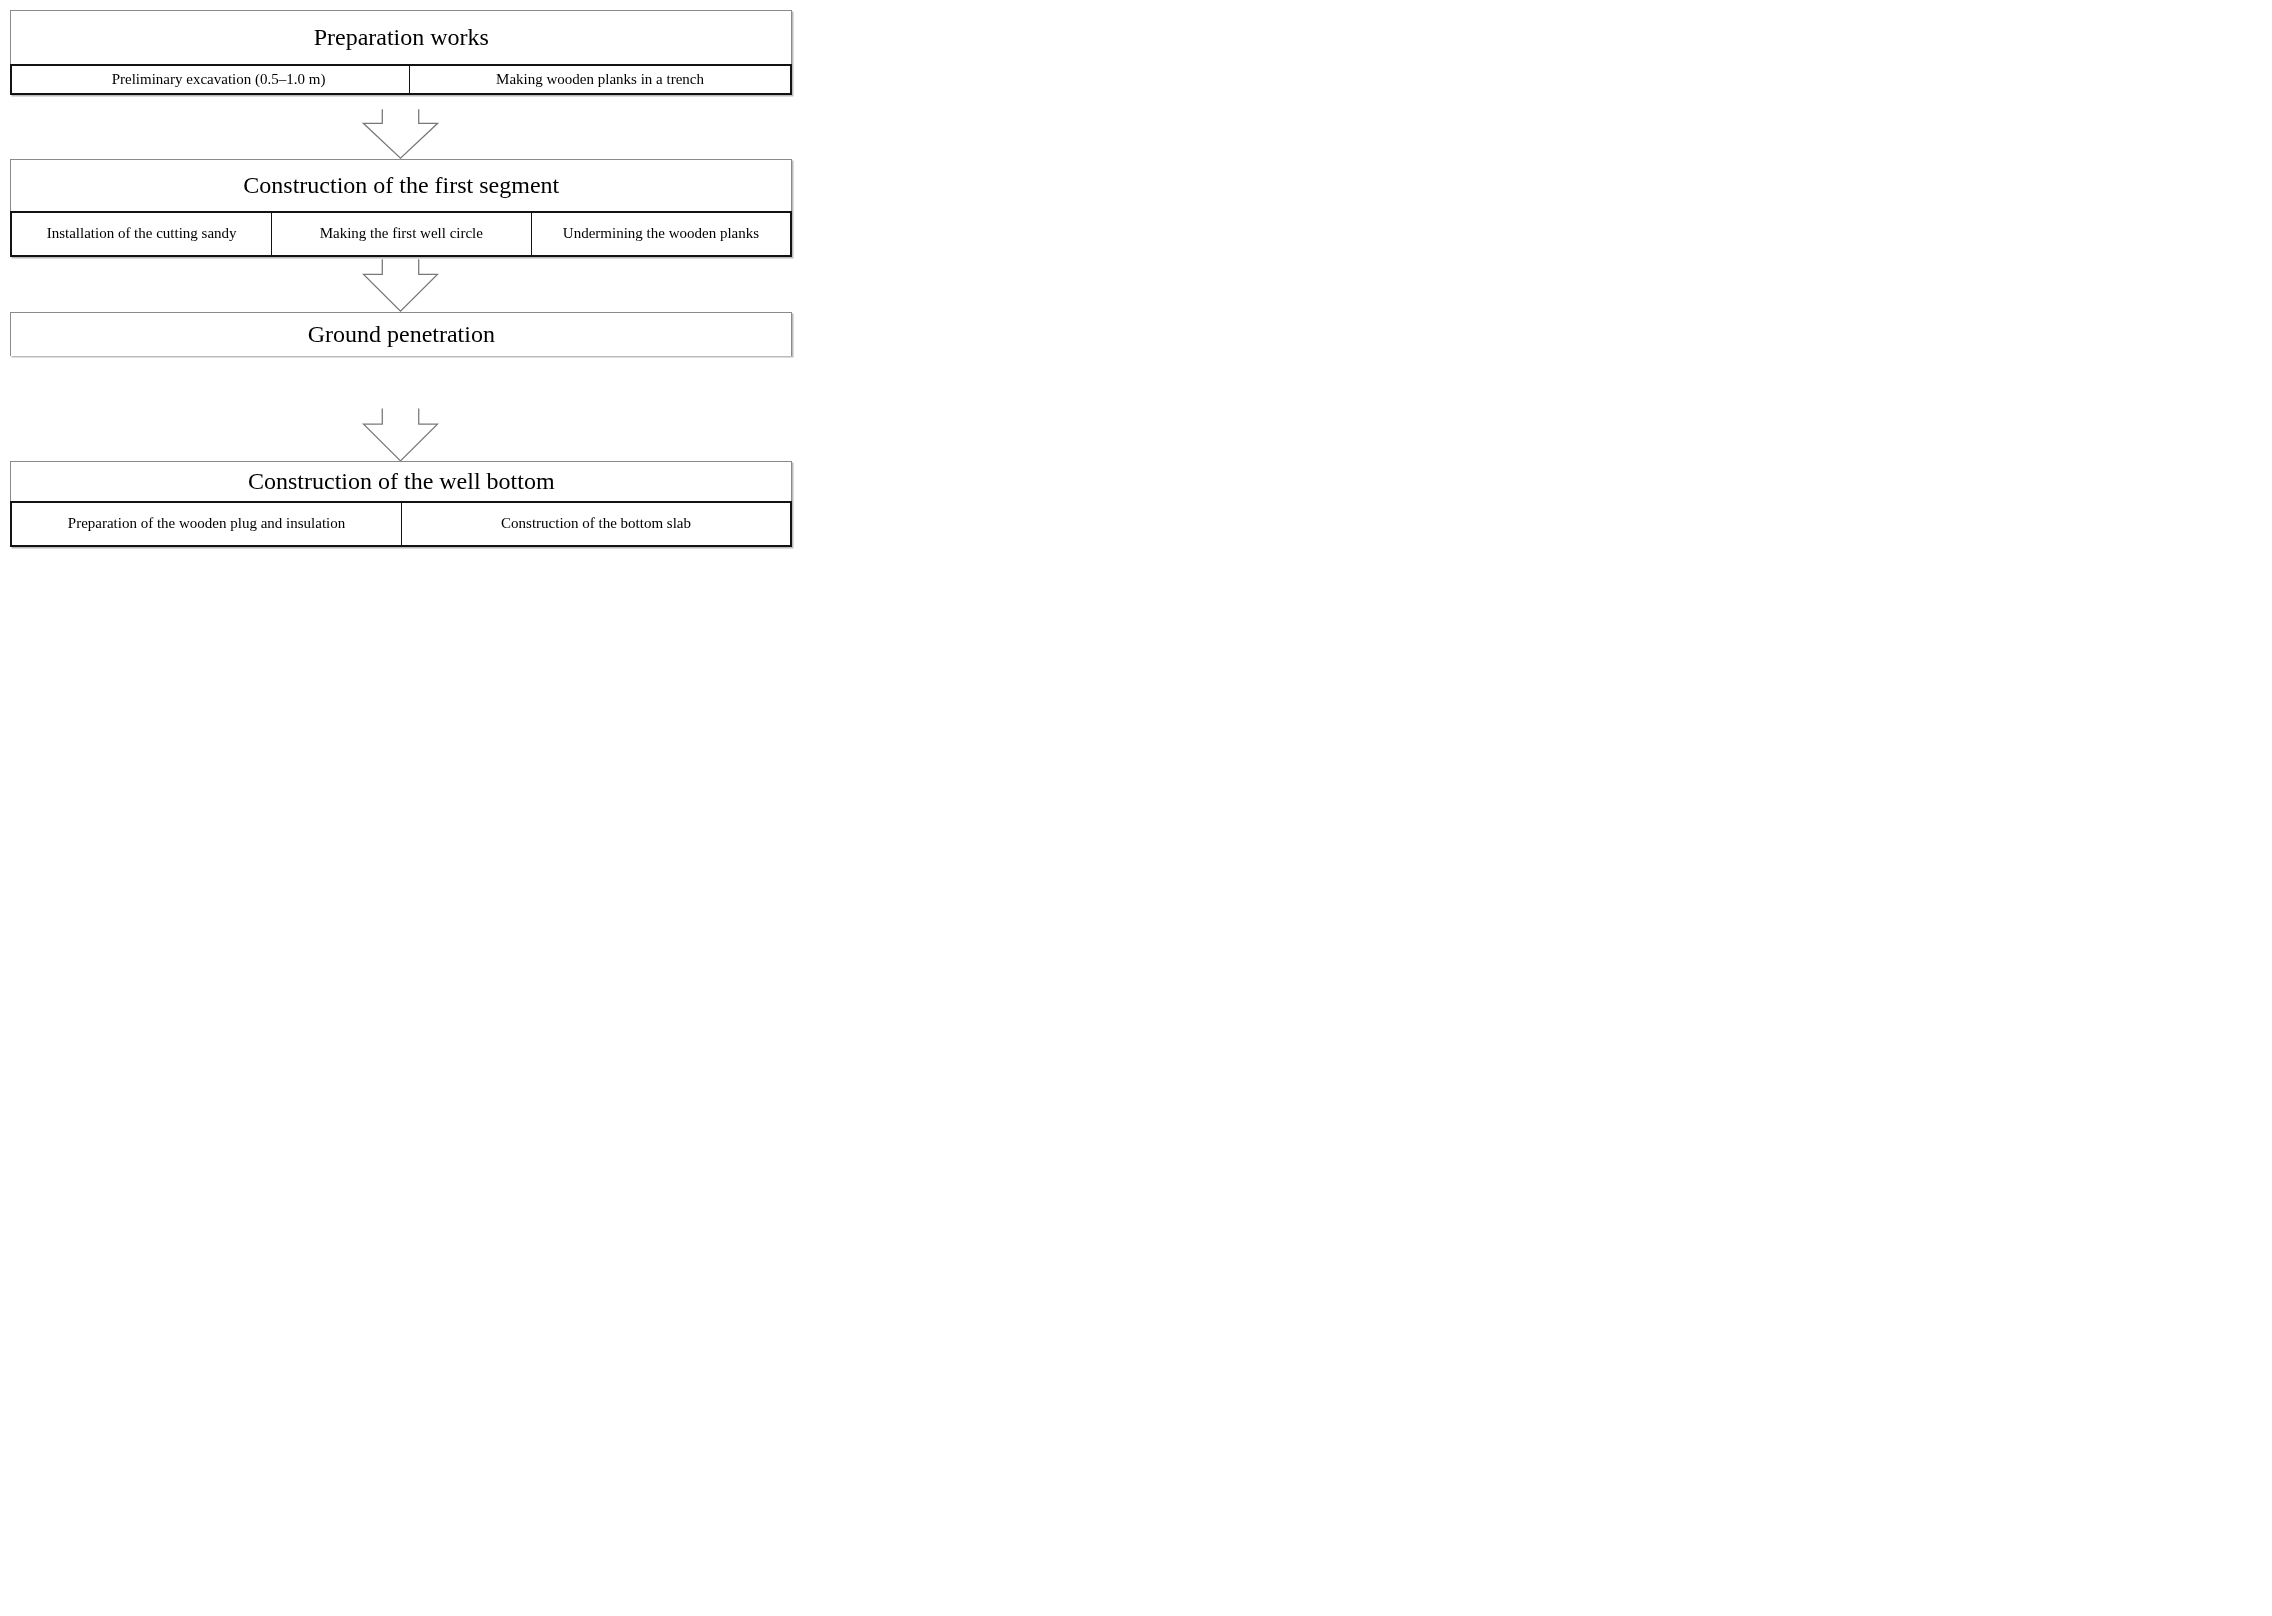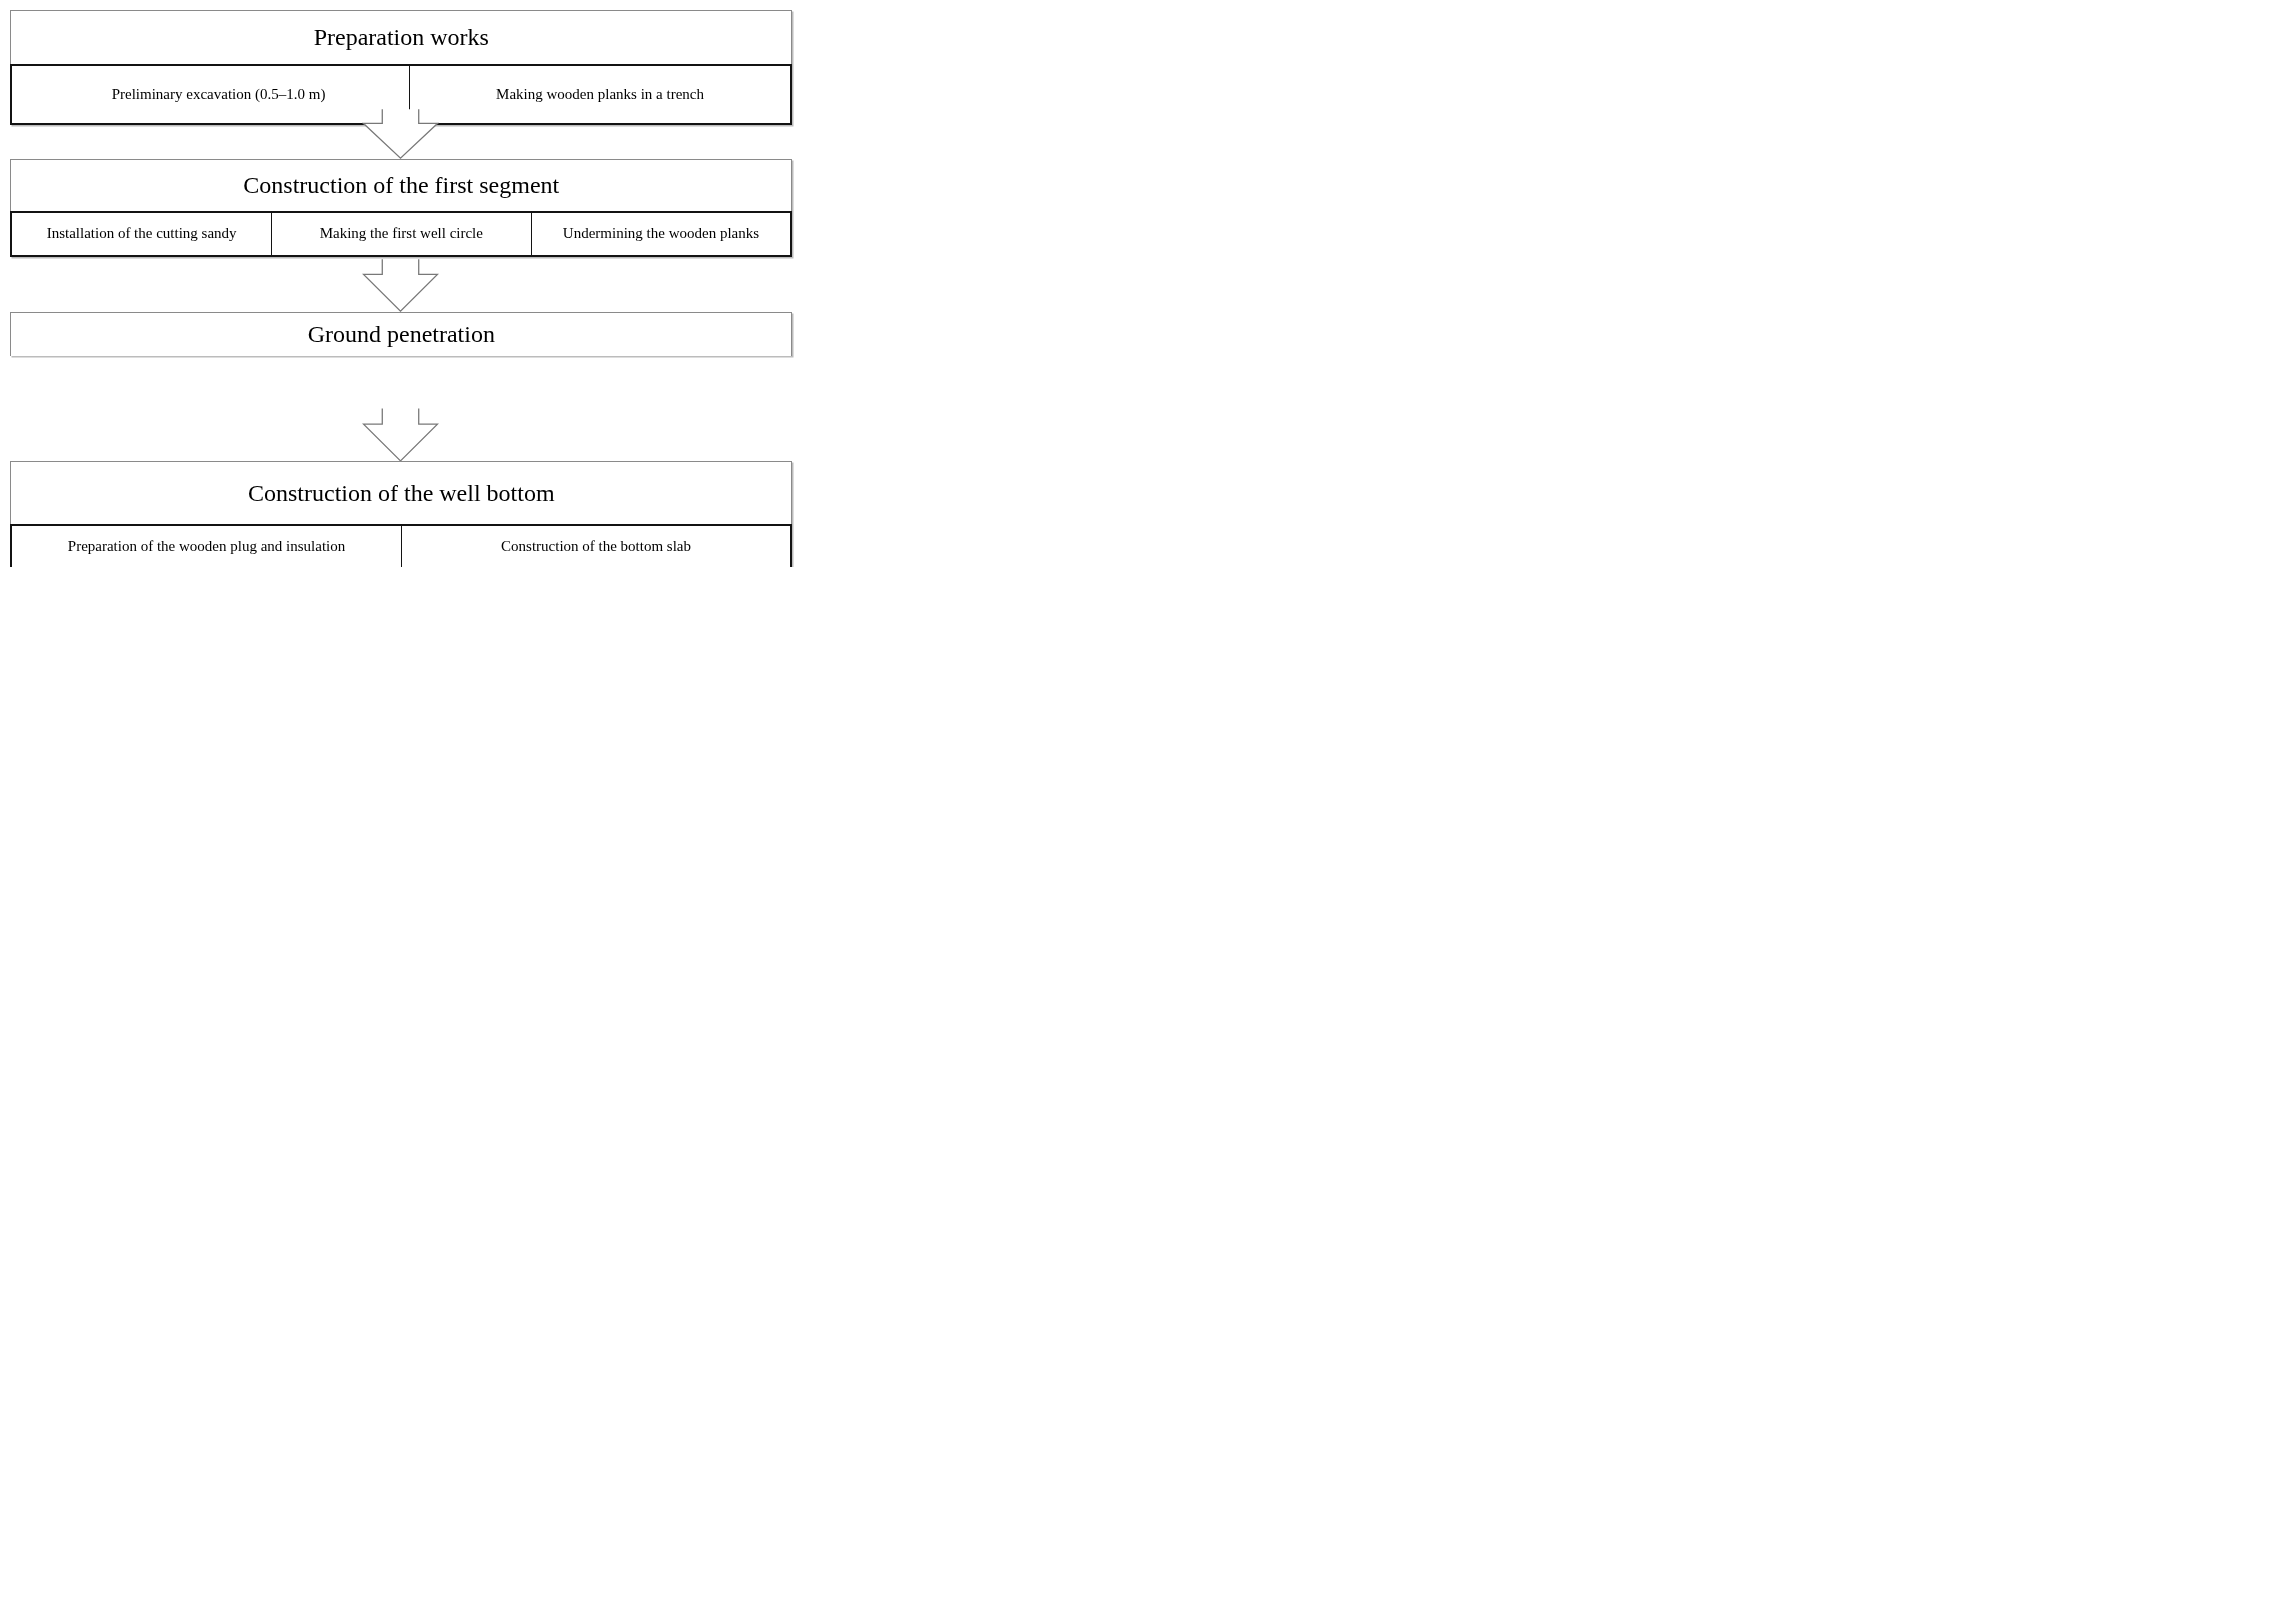--- a/index.html
+++ b/index.html
@@ -64,21 +64,21 @@
   
   .cell .line { white-space: nowrap; }
 </style>
 </head>
 <body>
 
 <div id="canvas">
 
   <div class="section" style="top:9.8px;">
     <div class="title-box" style="height:54px;">Preparation works</div>
-    <div class="cell-row cols2" style="height:61px;padding-left:16px;">
+    <div class="cell-row cols2" style="height:31px;padding-left:16px;">
       <div class="cell">Preliminary excavation (0.5–1.0 m)</div>
       <div class="cell">Making wooden planks in a trench</div>
     </div>
   </div>
 
   <div class="arrow" style="top:109px;height:50px;">
     <svg width="77" height="50" viewBox="0 0 150 97" xmlns="http://www.w3.org/2000/svg">
       <path d="M 39.5 0.5 L 39.5 28 L 3 28 L 75 95.5 L 147 28 L 110.5 28 L 110.5 0.5" fill="#ffffff" stroke="#787878" stroke-width="2.5" stroke-linejoin="miter"></path>
     </svg>
   </div>
@@ -102,21 +102,21 @@
     <div class="title-box" style="height:44px;">Ground penetration</div>
   </div>
 
   <div class="arrow" style="top:408px;height:54px;">
     <svg width="77" height="54" viewBox="0 0 150 104" xmlns="http://www.w3.org/2000/svg">
       <path d="M 39.5 0.5 L 39.5 31 L 3 31 L 75 102.5 L 147 31 L 110.5 31 L 110.5 0.5" fill="#ffffff" stroke="#787878" stroke-width="2.5" stroke-linejoin="miter"></path>
     </svg>
   </div>
 
   <div class="section" style="top:461px;">
-    <div class="title-box" style="height:63px;">Construction of the well bottom</div>
+    <div class="title-box" style="height:40px;">Construction of the well bottom</div>
     <div class="cell-row cols2" style="height:46px;">
       <div class="cell">Preparation of the wooden plug and insulation</div>
       <div class="cell">Construction of the bottom slab</div>
     </div>
   </div>
 
 </div>
 
 
 </body></html>

